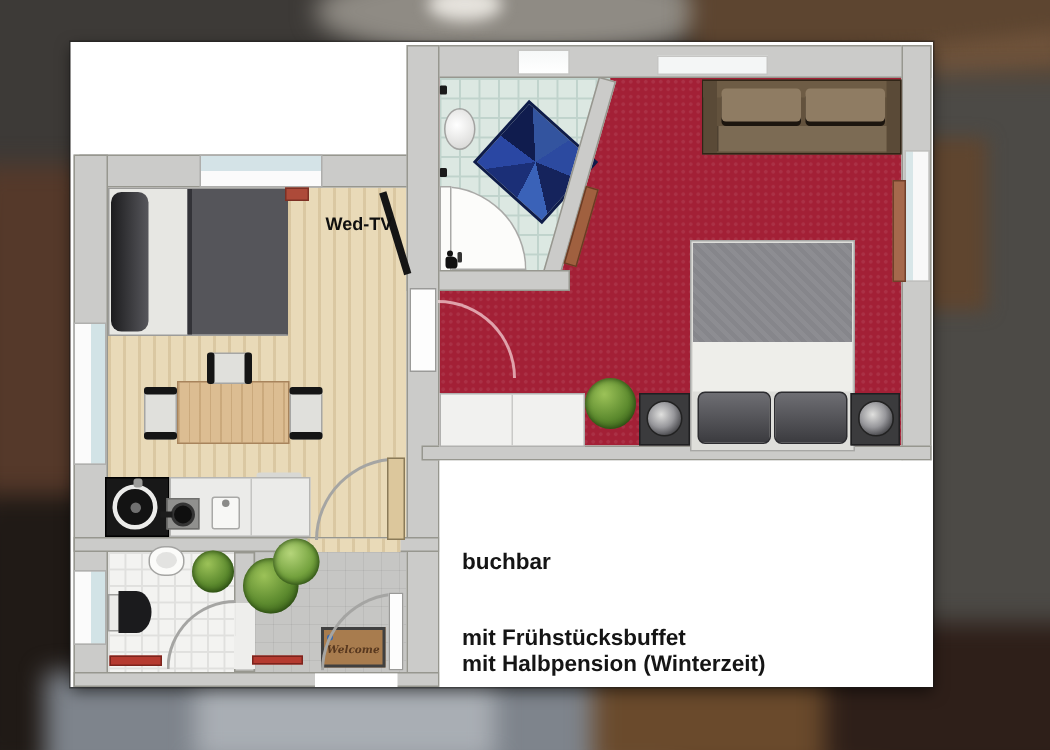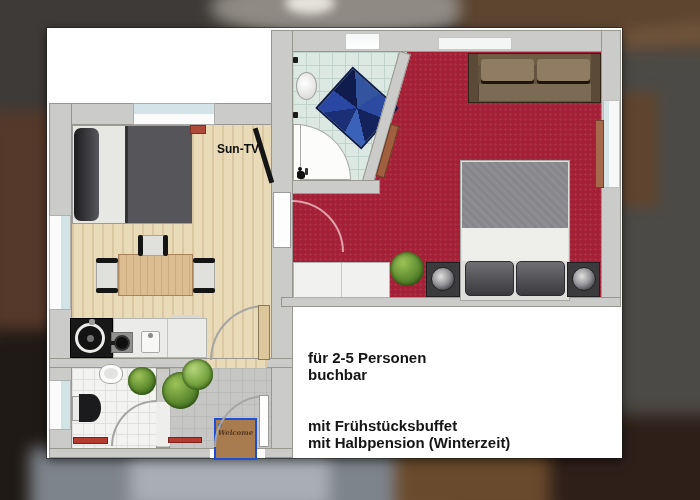--- a/index.html
+++ b/index.html
@@ -106,21 +106,21 @@
     <div class="abs" style="left:391px;top:9px;width:74px;height:13px;background:#f4f6f6;border:1px solid #c6c6c4;"></div>
     <div class="abs" style="left:2px;top:187px;width:22px;height:95px;border:1px solid #b0b0ae;background:linear-gradient(90deg,#fbfbfb 55%, #d2e3e6 55%);"></div>
     <div class="abs" style="left:2px;top:352px;width:22px;height:50px;border:1px solid #b0b0ae;background:linear-gradient(90deg,#fbfbfb 55%, #d2e3e6 55%);"></div>
     <div class="abs" style="left:556px;top:72px;width:17px;height:88px;border:1px solid #c0c0be;background:linear-gradient(90deg,#d8e6e8 30%, #f8f8f8 30%);"></div>
 
     <div class="abs" style="left:25px;top:97px;width:120px;height:99px;background:#e7e7e3;border:1px solid #9c9c9a;"></div>
     <div class="abs" style="left:27px;top:100px;width:25px;height:93px;background:linear-gradient(90deg,#1c1c1e,#57575c);border-radius:7px;"></div>
     <div class="abs" style="left:78px;top:98px;width:67px;height:97px;background:#55555a;border-left:3px solid #333338;"></div>
     <div class="abs" style="left:143px;top:97px;width:16px;height:9px;background:#ad4a39;border:1px solid #7d3024;"></div>
     <div class="abs" style="left:214px;top:99px;width:5px;height:57px;background:#151515;transform:rotate(-17deg);"></div>
-    <div class="abs sat-label" style="left:170px;top:114px;width:54px;">Sun-TV</div>
+    <div class="abs sat-label" style="left:170px;top:114px;width:54px;">Wed-TV</div>
 
     <div class="abs" style="left:71px;top:226px;width:75px;height:42px;border:1px solid #a8845c;background-color:#dcbd92;background-image:repeating-linear-gradient(90deg,rgba(150,110,60,.25) 0 1px,rgba(0,0,0,0) 1px 7px);"></div>
     <div class="abs seat" style="left:91px;top:207px;width:30px;height:21px;"></div>
     <div class="abs chairbar" style="left:91px;top:207px;width:5px;height:21px;"></div>
     <div class="abs chairbar" style="left:116px;top:207px;width:5px;height:21px;"></div>
     <div class="abs seat" style="left:49px;top:230px;width:22px;height:35px;"></div>
     <div class="abs chairbar" style="left:49px;top:230px;width:22px;height:5px;"></div>
     <div class="abs chairbar" style="left:49px;top:260px;width:22px;height:5px;"></div>
     <div class="abs seat" style="left:146px;top:230px;width:22px;height:35px;"></div>
     <div class="abs chairbar" style="left:146px;top:230px;width:22px;height:5px;"></div>
@@ -170,29 +170,28 @@
     <div class="abs" style="left:52px;top:336px;width:24px;height:20px;background:#fbfbf9;border:1px solid #a5a5a3;border-radius:45%;"></div>
     <div class="abs" style="left:57px;top:340px;width:14px;height:11px;background:#e3e3e1;border-radius:50%;"></div>
     <div class="abs" style="left:25px;top:368px;width:8px;height:25px;background:#eaeae8;border:1px solid #9f9f9d;"></div>
     <div class="abs" style="left:32px;top:366px;width:22px;height:28px;background:#1b1b1d;border-radius:0 46% 46% 0 / 0 50% 50% 0;"></div>
     <div class="abs plant" style="left:81px;top:339px;width:28px;height:28px;"></div>
     <div class="abs radiator" style="left:26px;top:409px;width:35px;height:7px;"></div>
     <div class="abs arc-tl" style="left:64px;top:372px;width:46px;height:46px;"></div>
 
     <div class="abs plant" style="left:115px;top:344px;width:37px;height:37px;"></div>
     <div class="abs plant" style="left:135px;top:331px;width:31px;height:31px;background:radial-gradient(circle at 38% 32%, #b5d57a, #74a23e 55%, #3c661c 92%);"></div>
-    <div class="abs" style="left:167px;top:390px;width:43px;height:42px;background:#a87c4e;border:2px solid #1d4ed8;">
+    <div class="abs" style="left:167px;top:390px;width:43px;height:27px;background:#a87c4e;border:2px solid #404040;">
       <div class="abs" style="left:2px;top:3px;width:4px;height:4px;background:#3a6ab0;border-radius:50%;"></div>
       <span class="welcome-text">Welcome</span>
     </div>
     <div class="abs radiator" style="left:121px;top:409px;width:34px;height:6px;"></div>
     <div class="abs arc-tl" style="left:167px;top:367px;width:52px;height:52px;"></div>
     <div class="abs leaf" style="left:212px;top:367px;width:10px;height:52px;"></div>
 
     <div class="abs" style="left:246px;top:279px;width:329px;height:151px;background:#ffffff;">
-      <div class="abs info-text" style="left:15px;top:42px;">für 2-5 Personen</div>
       <div class="abs info-text" style="left:15px;top:59px;">buchbar</div>
       <div class="abs info-text" style="left:15px;top:110px;">mit Frühstücksbuffet</div>
       <div class="abs info-text" style="left:15px;top:127px;">mit Halbpension (Winterzeit)</div>
     </div>
 
   </div>
 </div>
 
 </body></html>

